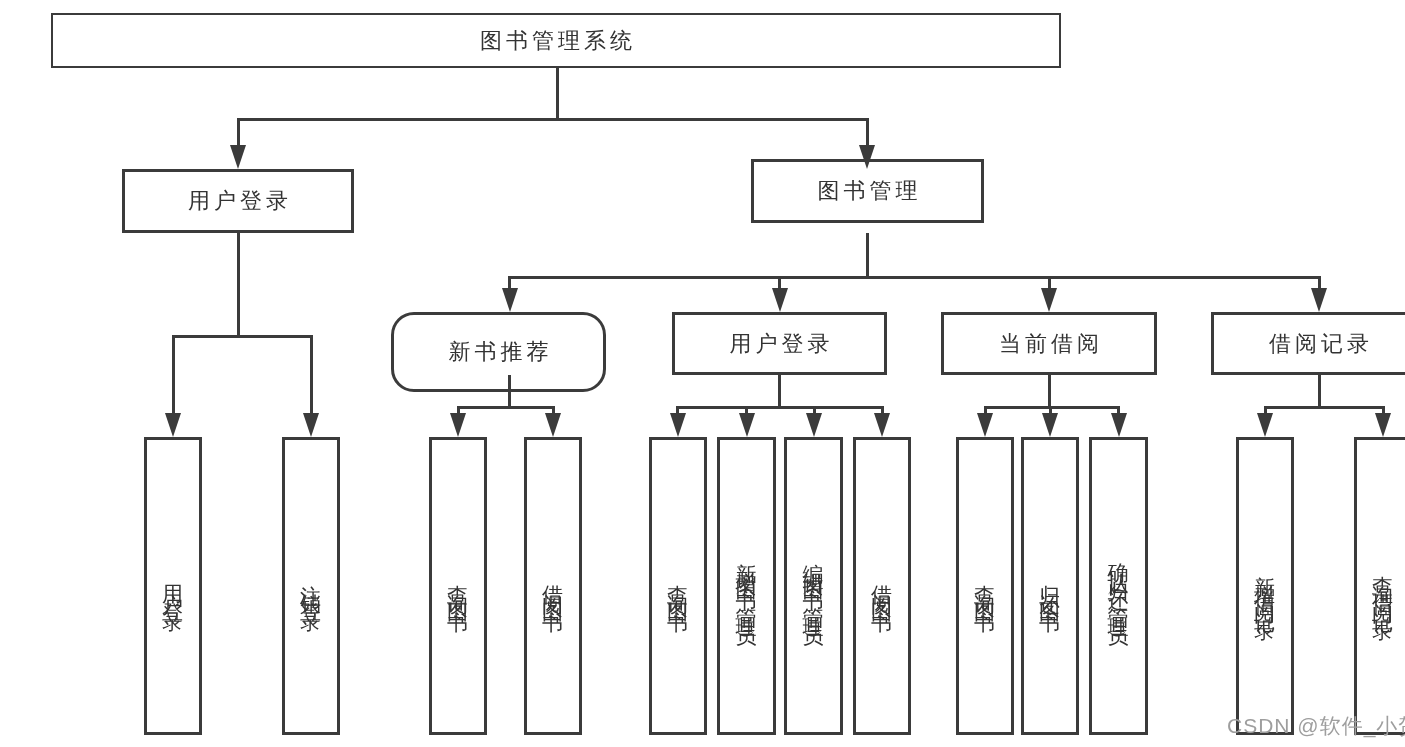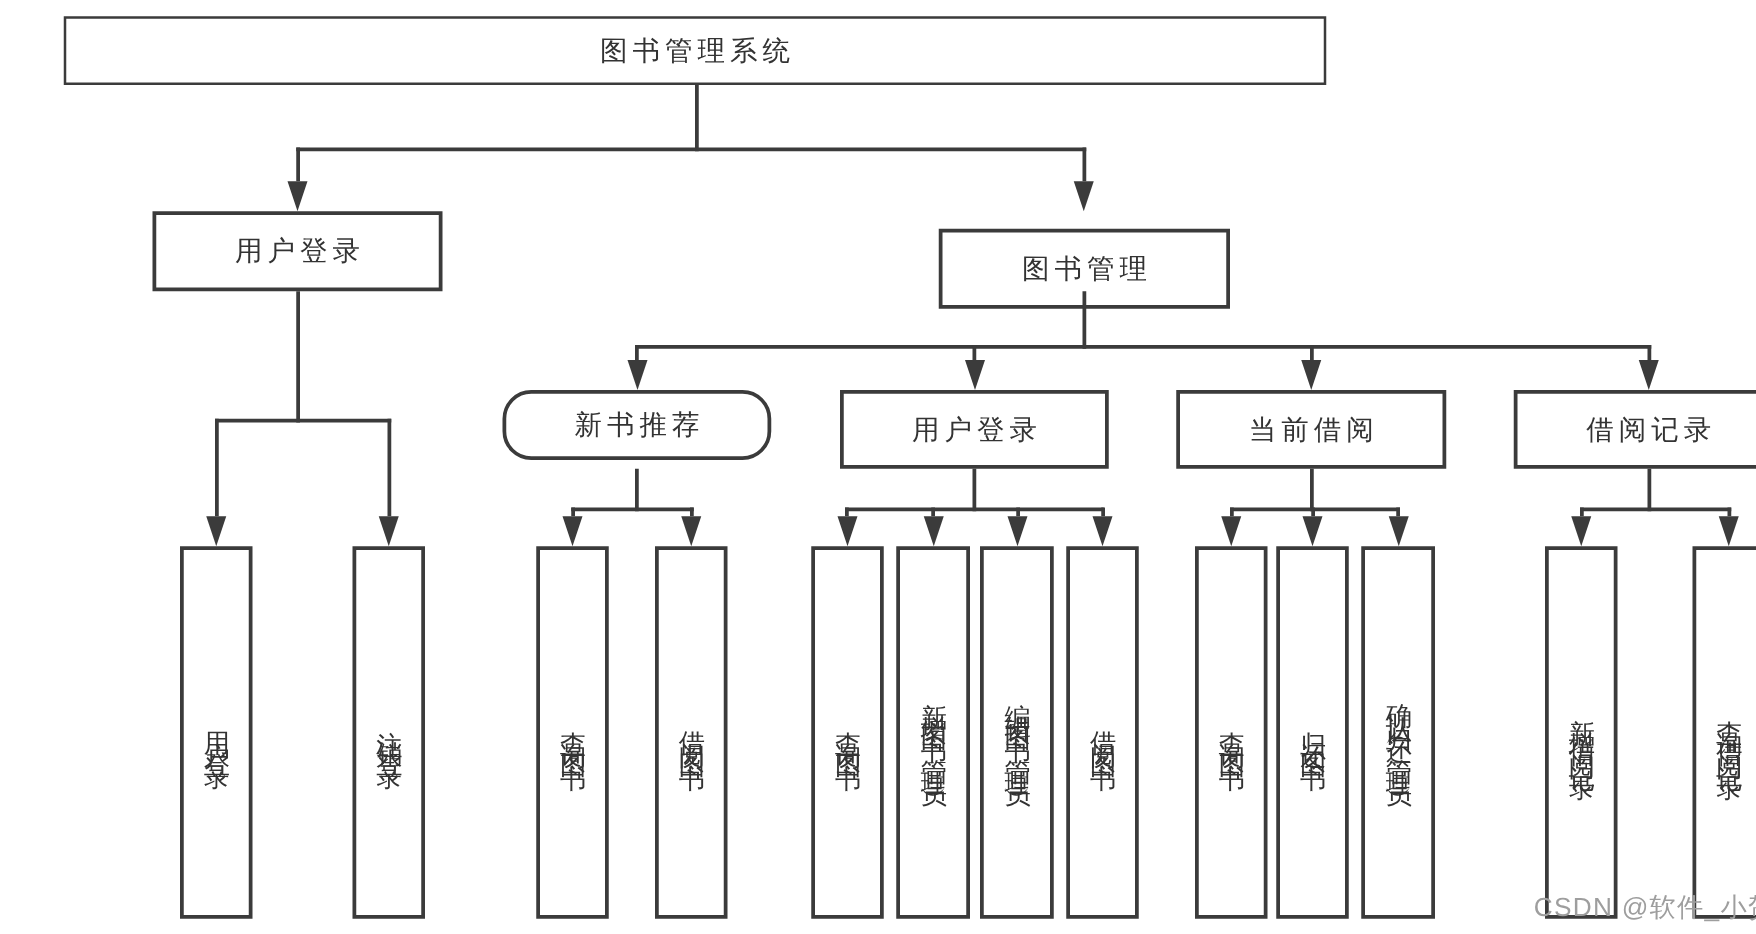--- a/index.html
+++ b/index.html
@@ -29,23 +29,23 @@
   }
 </style>
 </head>
 <body>
 
 <div class="canvas">
 
   <div class="box h" style="left:12px;top:13px;width:1010px;height:55px;border-width:2px;">图书管理系统</div>
 
   <div class="box h" style="left:83px;top:169px;width:232px;height:64px;">用户登录</div>
-  <div class="box h" style="left:712px;top:183px;width:233px;height:64px;">图书管理</div>
+  <div class="box h" style="left:712px;top:159px;width:233px;height:64px;">图书管理</div>
 
-  <div class="box h" style="left:363px;top:312px;width:215px;height:56px;border-radius:23px;">新书推荐</div>
+  <div class="box h" style="left:352px;top:312px;width:215px;height:80px;border-radius:23px;">新书推荐</div>
   <div class="box h" style="left:633px;top:312px;width:215px;height:63px;">用户登录</div>
   <div class="box h" style="left:902px;top:312px;width:216px;height:63px;">当前借阅</div>
   <div class="box h" style="left:1172px;top:312px;width:216px;height:63px;">借阅记录</div>
 
   <div class="box v" style="left:105px;top:437px;width:58px;height:298px;">用户登录</div>
   <div class="box v" style="left:243px;top:437px;width:58px;height:298px;">注销登录</div>
 
   <div class="box v" style="left:390px;top:437px;width:58px;height:298px;">查询图书</div>
   <div class="box v" style="left:485px;top:437px;width:58px;height:298px;">借阅图书</div>
 

